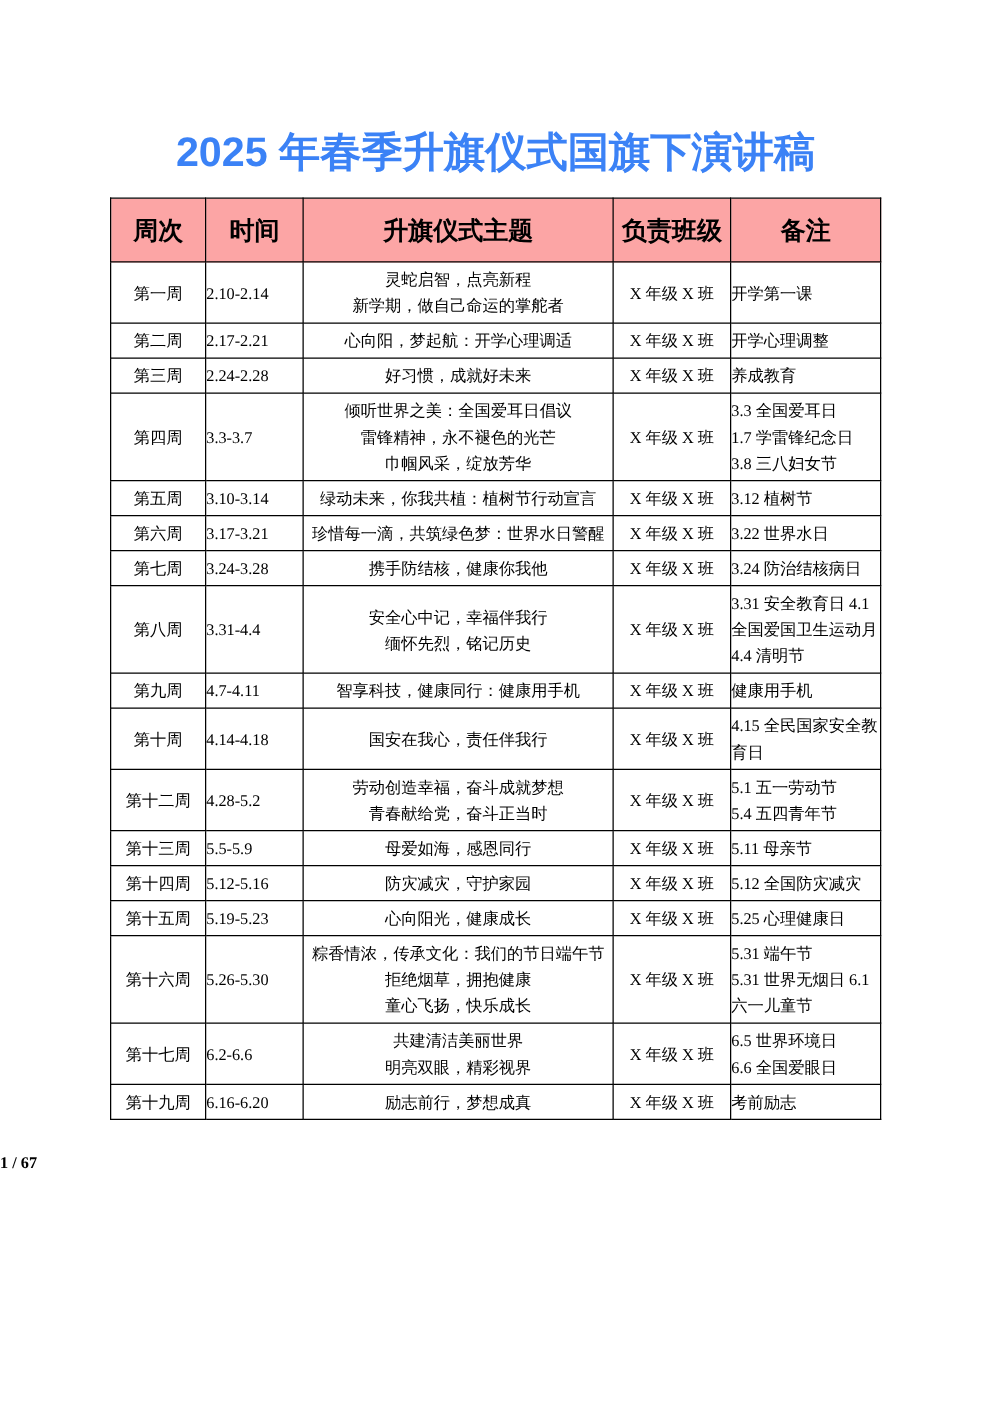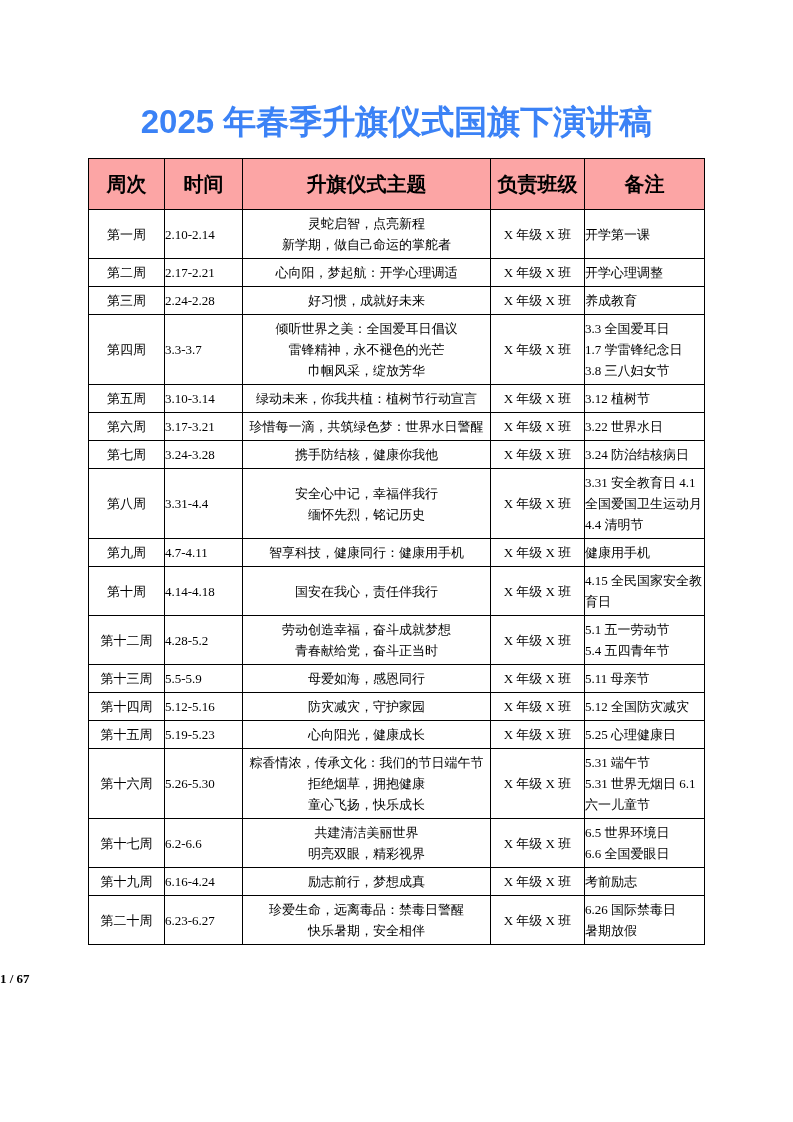--- a/index.html
+++ b/index.html
@@ -284,40 +284,27 @@
             <div class="t-line">明亮双眼，精彩视界</div>
           </td>
           <td class="c-class">X 年级 X 班</td>
           <td class="c-notes">
             <div class="n-line">6.5 世界环境日</div>
             <div class="n-line">6.6 全国爱眼日</div>
           </td>
         </tr>
         <tr>
           <td class="c-week">第十九周</td>
-          <td class="c-time">6.16-4.24</td>
+          <td class="c-time">6.16-6.20</td>
           <td class="c-theme">
             <div class="t-line">励志前行，梦想成真</div>
           </td>
           <td class="c-class">X 年级 X 班</td>
           <td class="c-notes">
             <div class="n-line">考前励志</div>
-          </td>
-        </tr>
-        <tr>
-          <td class="c-week">第二十周</td>
-          <td class="c-time">6.23-6.27</td>
-          <td class="c-theme">
-            <div class="t-line">珍爱生命，远离毒品：禁毒日警醒</div>
-            <div class="t-line">快乐暑期，安全相伴</div>
-          </td>
-          <td class="c-class">X 年级 X 班</td>
-          <td class="c-notes">
-            <div class="n-line">6.26 国际禁毒日</div>
-            <div class="n-line">暑期放假</div>
           </td>
         </tr>
       </tbody>
   </table>
 
   <div class="page-footer">1 / 67</div>
 
 </div>
 
 </body></html>

